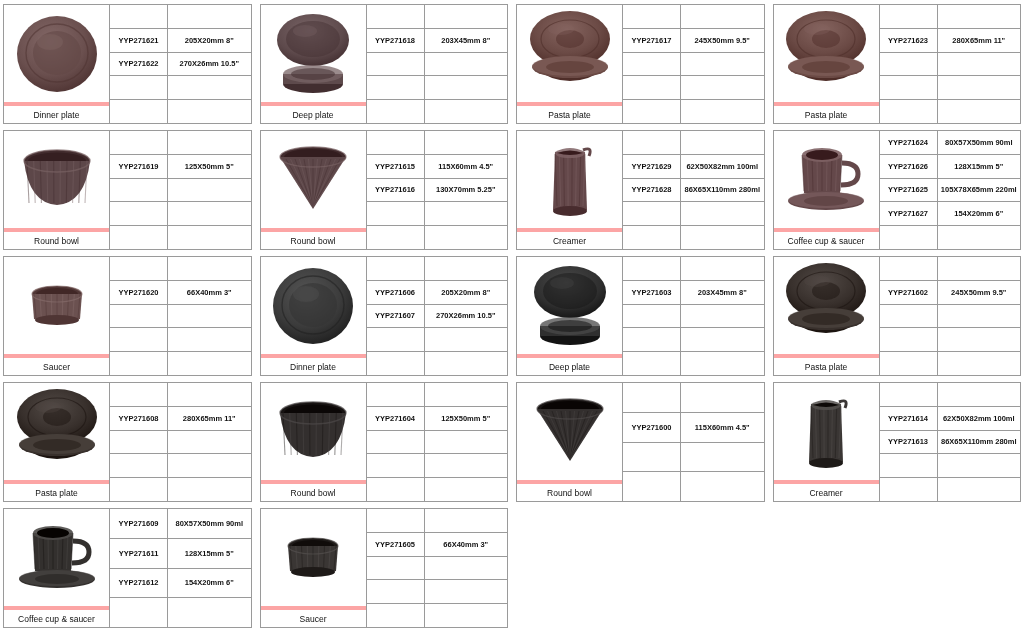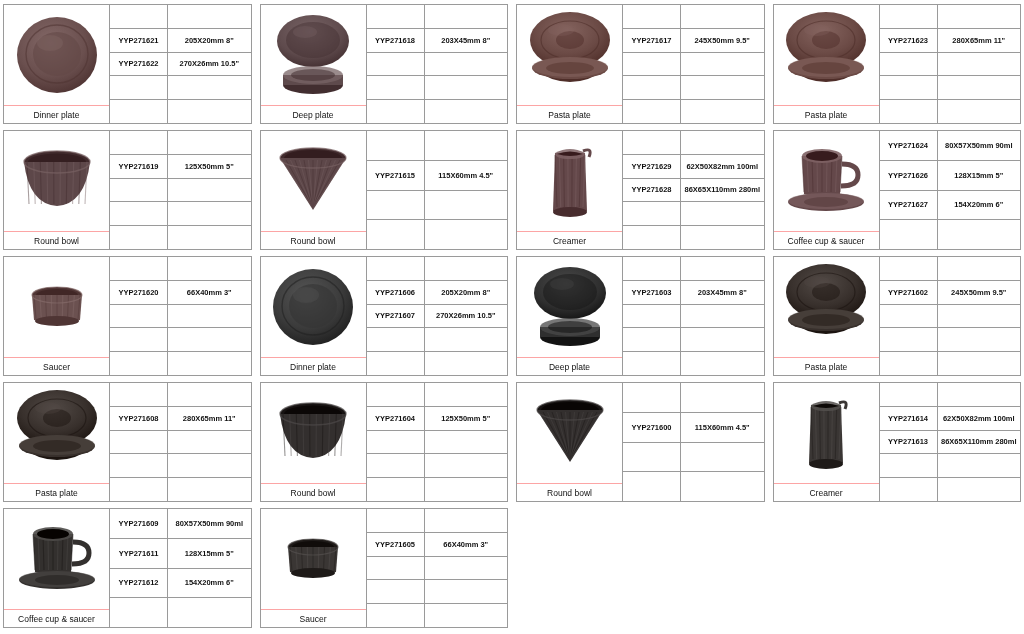--- a/index.html
+++ b/index.html
@@ -44,21 +44,21 @@
   .imgbox{
     flex:1;
     display:flex;
     align-items:center;
     justify-content:center;
     overflow:hidden;
     position:relative;
   }
   .namebar{
     height:17px;
-    border-top:1px solid #fca5a5;
+    border-top:4px solid #fca5a5;
     display:flex;
     align-items:center;
     justify-content:center;
     font-size:8.5px;
     color:#111;
   }
   .speccol{
     flex:1;
     display:flex;
     flex-direction:column;
@@ -370,20 +370,24 @@
         <div class="speccol">
           <div class="specrow">
             <div class="code"></div>
             <div class="size"></div>
           </div>
           <div class="specrow">
             <div class="code">YYP271615</div>
             <div class="size">115X60mm  4.5"</div>
           </div>
           <div class="specrow">
+            <div class="code">YYP271616</div>
+            <div class="size">130X70mm  5.25"</div>
+          </div>
+          <div class="specrow">
             <div class="code"></div>
             <div class="size"></div>
           </div>
           <div class="specrow">
             <div class="code"></div>
             <div class="size"></div>
           </div>
         </div>
       </div>
       <div class="cell">
@@ -460,20 +464,24 @@
           <div class="namebar">Coffee cup &amp; saucer</div>
         </div>
         <div class="speccol">
           <div class="specrow">
             <div class="code">YYP271624</div>
             <div class="size">80X57X50mm 90ml</div>
           </div>
           <div class="specrow">
             <div class="code">YYP271626</div>
             <div class="size">128X15mm 5"</div>
+          </div>
+          <div class="specrow">
+            <div class="code">YYP271625</div>
+            <div class="size">105X78X65mm 220ml</div>
           </div>
           <div class="specrow">
             <div class="code">YYP271627</div>
             <div class="size">154X20mm 6"</div>
           </div>
           <div class="specrow">
             <div class="code"></div>
             <div class="size"></div>
           </div>
         </div>

